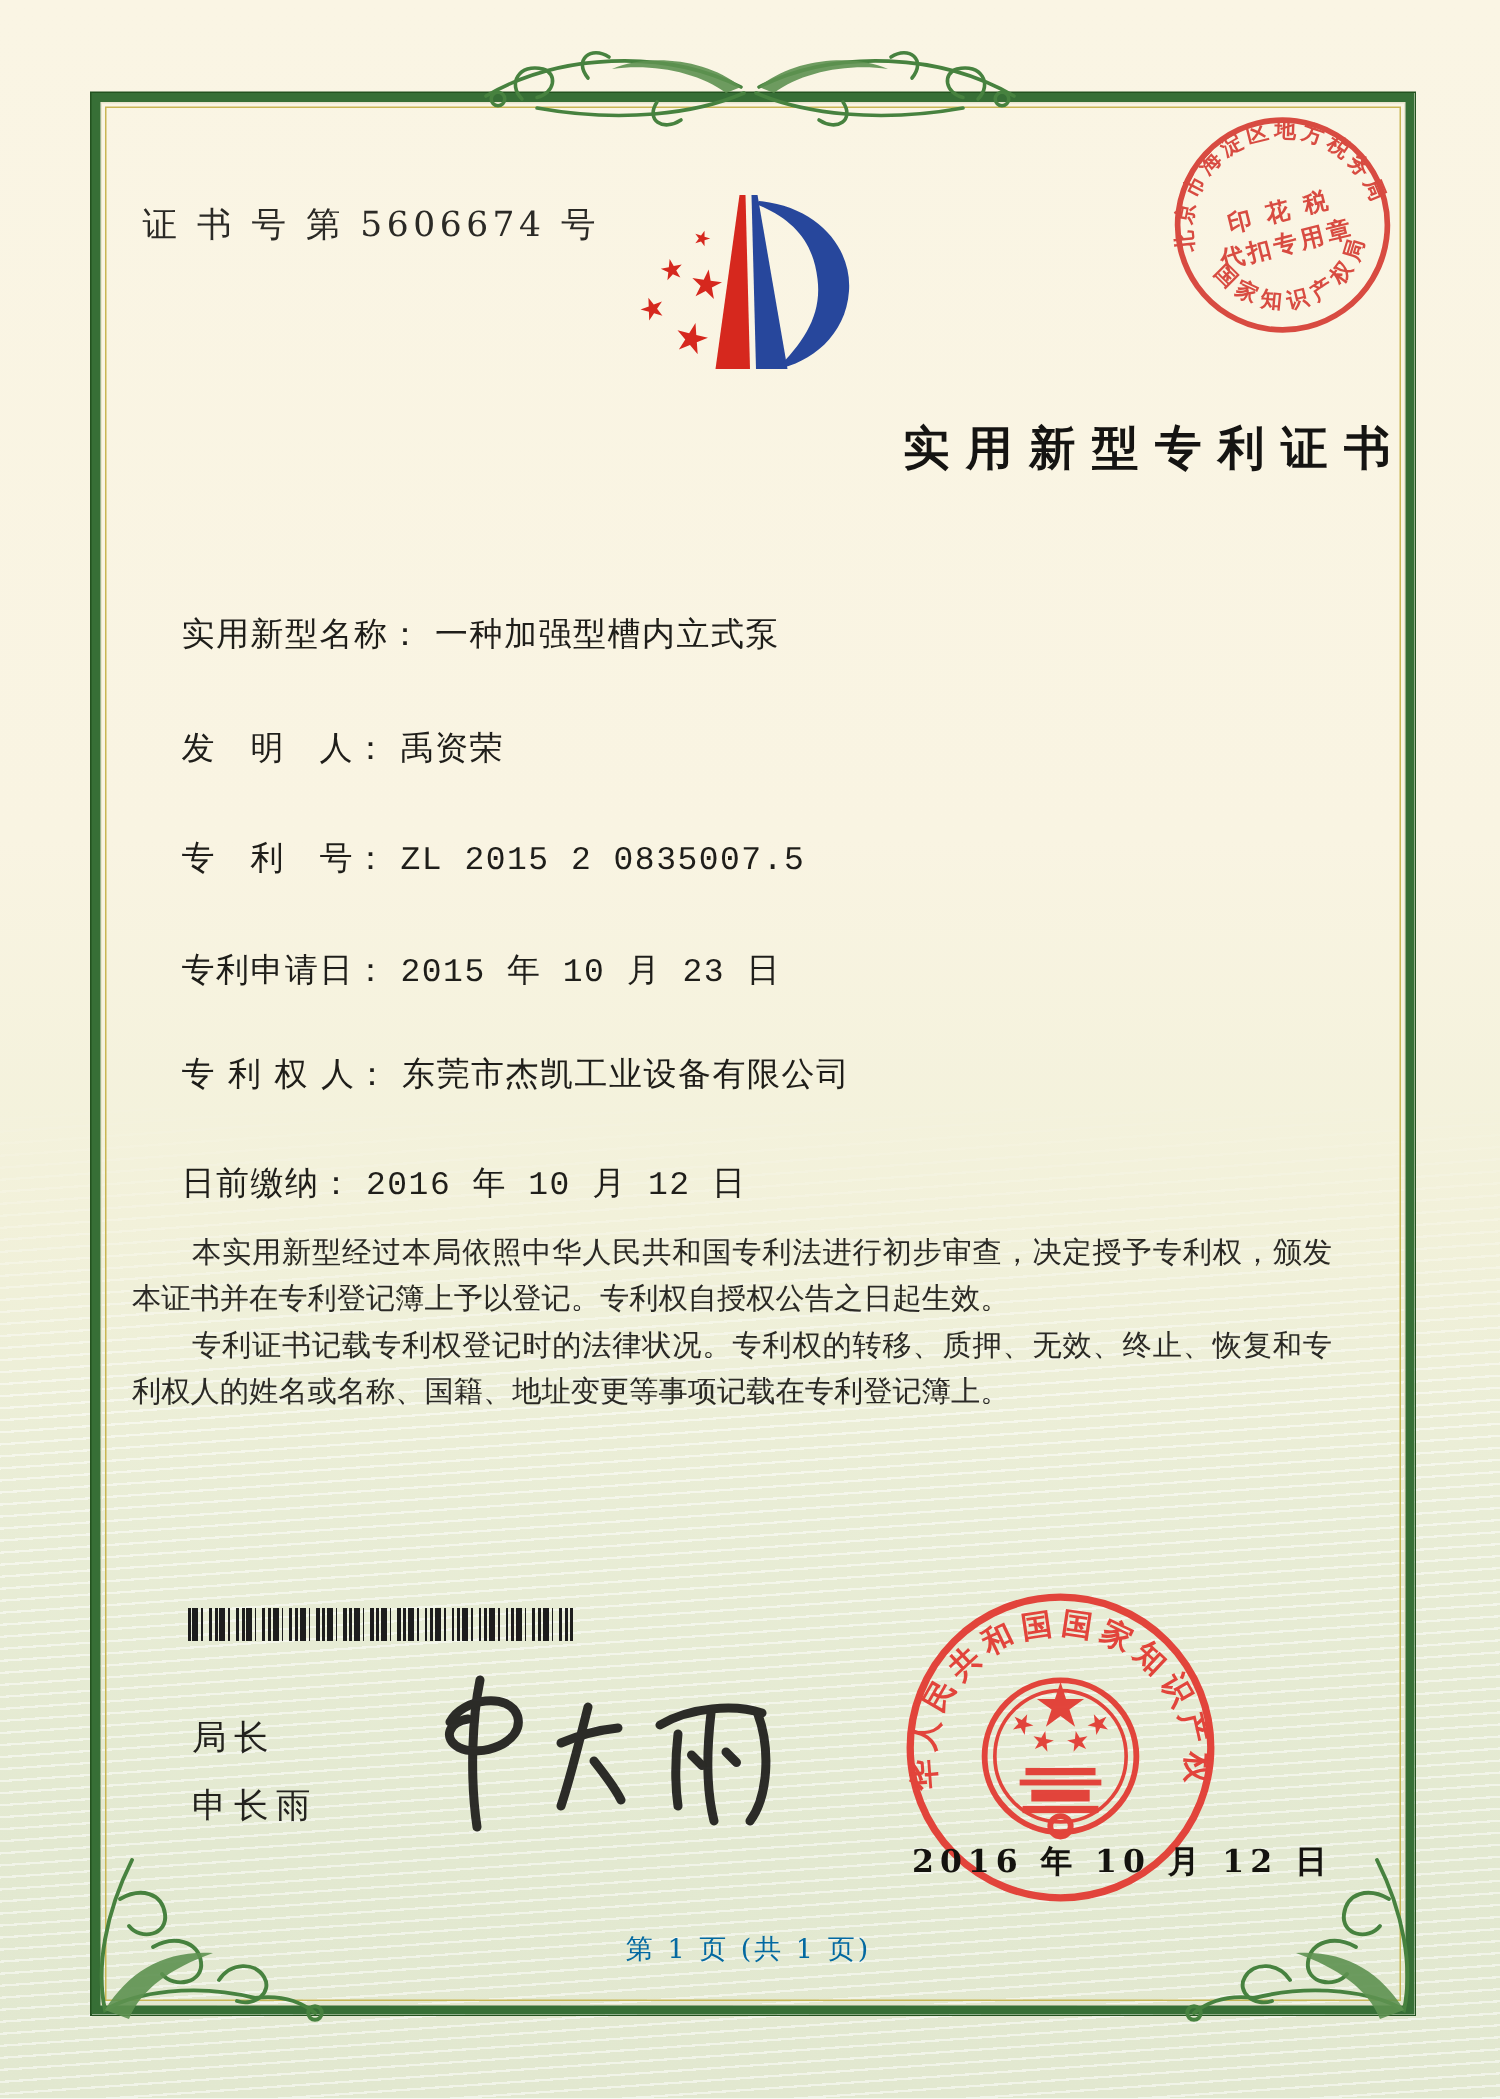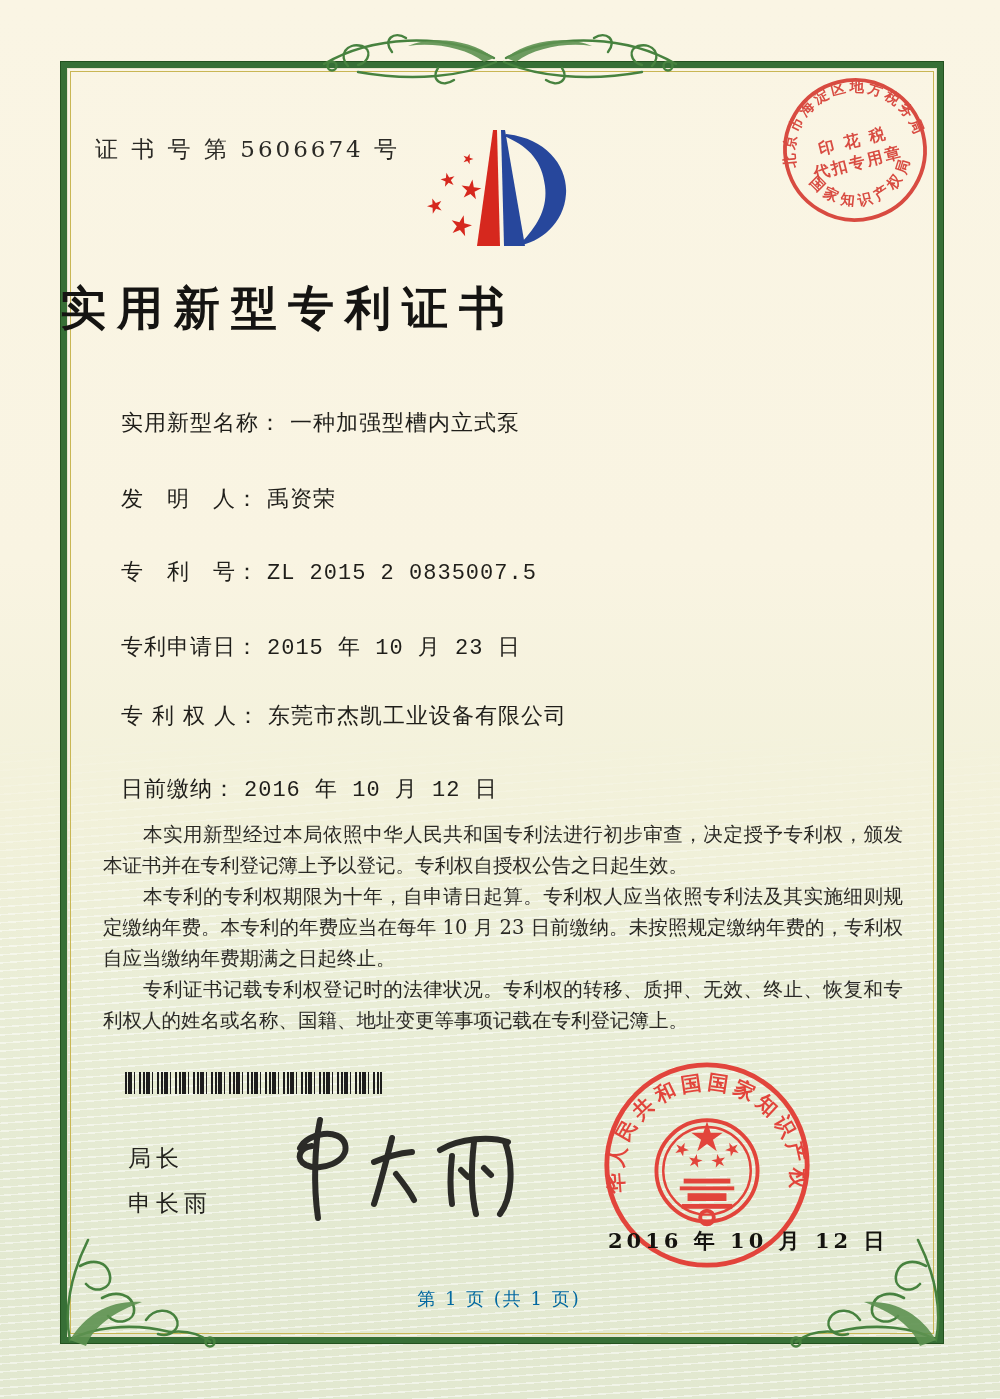--- a/index.html
+++ b/index.html
@@ -19,25 +19,25 @@
     mask-image:linear-gradient(180deg,transparent 0,#000 30%);
   }
   .frame-outer{
     position:absolute;left:61px;top:62px;right:57px;bottom:56px;
     border:6px solid #376f36;
     box-shadow:0 0 0 1px #23521f, inset 0 0 0 1px #e9e4cc;
   }
   .frame-inner{position:absolute;inset:3px;border:1.5px solid #c9b654;}
   .abs{position:absolute;}
   .cert-number{left:95px;top:134px;font-size:23px;letter-spacing:3px;color:#2b2a26;text-align:right;}
-  .title{left:60px;width:878px;top:278px;text-align:left;font-size:46px;font-weight:bold;letter-spacing:11px;color:#151412;}
+  .title{left:60px;width:878px;top:278px;text-align:right;font-size:31px;font-weight:bold;letter-spacing:11px;color:#151412;}
   .field{left:121px;font-size:22px;color:#1f1e1a;letter-spacing:1px;white-space:nowrap;}
   .f0{top:408px}.f1{top:484px}.f2{top:557px}.f3{top:632px}.f4{top:701px}.f5{top:774px}
   .field .val{margin-left:8px;font-family:Liberation Mono, monospace;}
-  .body-text{left:103px;width:800px;top:819px;font-size:19.5px;line-height:31px;color:#2a2925;text-align:justify;}
+  .body-text{left:88px;width:800px;top:819px;font-size:19.5px;line-height:31px;color:#2a2925;text-align:justify;}
   .body-text p{margin:0;text-indent:2.05em;}
   .barcode{
     left:125px;top:1072px;width:257px;height:22px;
     background:repeating-linear-gradient(90deg,
       #1d1d1d 0 2px,transparent 2px 3px,
       #1d1d1d 3px 7px,transparent 7px 9px,
       #1d1d1d 9px 10px,transparent 10px 14px,
       #1d1d1d 14px 16px,transparent 16px 18px);
   }
   .sign-role{left:128px;top:1143px;font-size:23px;letter-spacing:5px;color:#23221e;font-family:"DejaVu Sans","Liberation Sans",sans-serif;}
@@ -159,21 +159,20 @@
 </div>
 <div class="abs field f4">
   <span class="lbl">专 利 权 人：</span><span class="val">东莞市杰凯工业设备有限公司</span>
 </div>
 <div class="abs field f5">
   <span class="lbl">日前缴纳：</span><span class="val">2016 年 10 月 12 日</span>
 </div>
 
 <div class="abs body-text">
   <p>本实用新型经过本局依照中华人民共和国专利法进行初步审查，决定授予专利权，颁发本证书并在专利登记簿上予以登记。专利权自授权公告之日起生效。</p>
-  <p>本专利的专利权期限为十年，自申请日起算。专利权人应当依照专利法及其实施细则规定缴纳年费。本专利的年费应当在每年 10 月 23 日前缴纳。未按照规定缴纳年费的，专利权自应当缴纳年费期满之日起终止。</p>
   <p>专利证书记载专利权登记时的法律状况。专利权的转移、质押、无效、终止、恢复和专利权人的姓名或名称、国籍、地址变更等事项记载在专利登记簿上。</p>
 </div>
 
 <div class="abs barcode"></div>
 
 <div class="abs sign-role">局长</div>
 <div class="abs sign-name">申长雨</div>
 
 <svg class="abs signature" width="262" height="118" viewBox="0 0 262 118">
   <g stroke="#1c1b19" fill="none" stroke-width="6" stroke-linecap="round" opacity="0.92">

